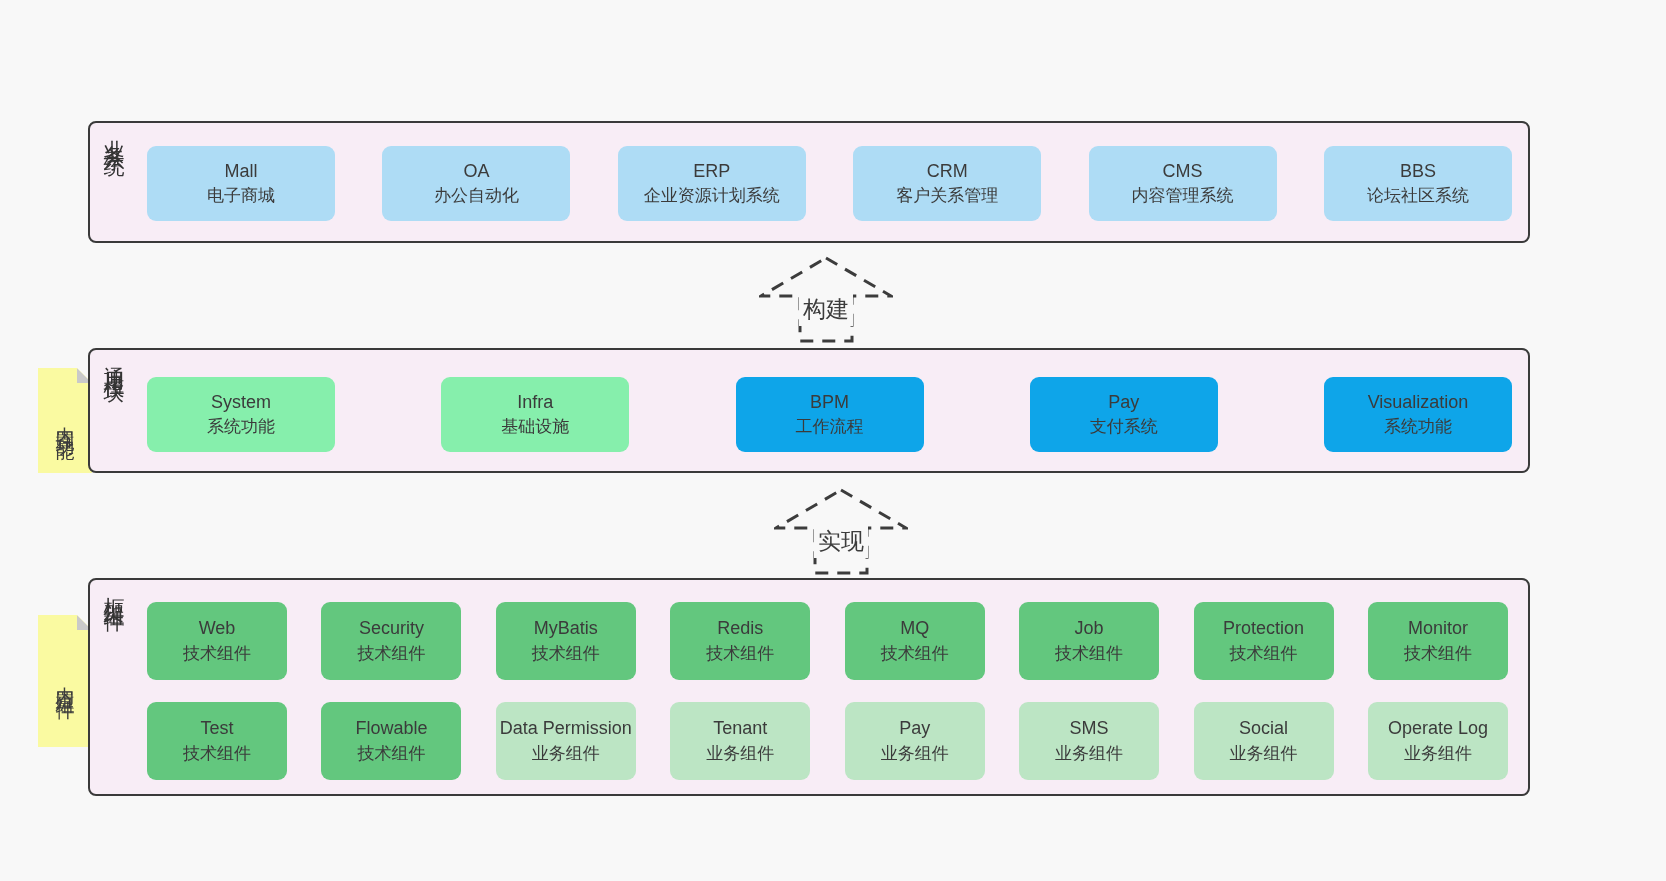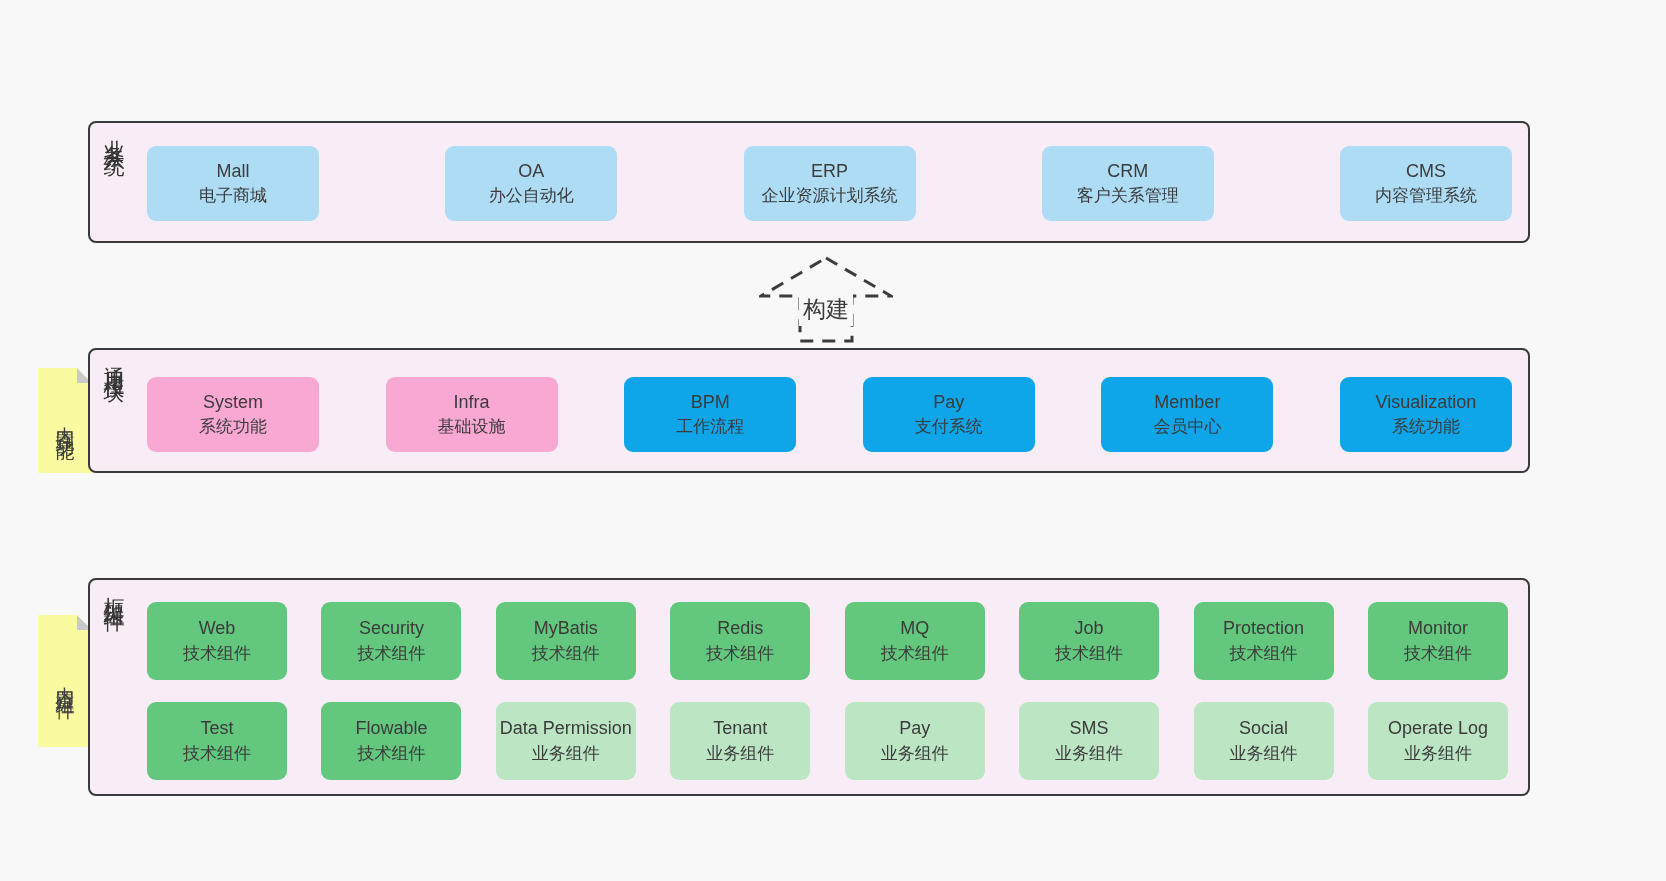--- a/index.html
+++ b/index.html
@@ -50,27 +50,27 @@
 
   .box {
     display: flex;
     flex-direction: column;
     align-items: center;
     justify-content: center;
     border-radius: 9px;
     text-align: center;
     line-height: 1.42;
   }
-  .box-lg { width: 172px; height: 75px; }
+  .box-lg { width: 188px; height: 75px; }
   .box-sm { width: 140px; height: 78px; }
   .box .t { font-size: 18px; }
   .box .s { font-size: 17px; }
 
   .blue  { background: #aedcf5; }
-  .red   { background: #f9a8d4; text-align: right; }
+  .red   { background: #86efac; text-align: right; }
   .pink  { background: #0ea5e9; text-align: right; }
   .green { background: #63c77e; }
   .lgreen{ background: #bce5c4; justify-content: center; }
 
   
   .arrow { position: absolute; width: 134px; height: 88px; }
   .arrow-build     { left: 759px; top: 256px; }
   .arrow-implement { left: 774px; top: 488px; }
   .arrow svg { position: absolute; left: 0; top: 0; }
   .arrow-label {
@@ -142,20 +142,24 @@
         <div class="s">企业资源计划系统</div>
       </div>
       <div class="box box-lg blue">
         <div class="t">CRM</div>
         <div class="s">客户关系管理</div>
       </div>
       <div class="box box-lg blue">
         <div class="t">CMS</div>
         <div class="s">内容管理系统</div>
       </div>
+      <div class="box box-lg blue">
+        <div class="t">BBS</div>
+        <div class="s">论坛社区系统</div>
+      </div>
     </div>
   </section>
 
   <div class="arrow arrow-build">
     <svg width="134" height="88" viewBox="0 0 134 88">
       <polygon points="67,2 132,40 93,40 93,85 41,85 41,40 2,40" fill="#f8f8f8" stroke="#3c3c3c" stroke-width="3" stroke-dasharray="13 9"></polygon>
     </svg>
     <span class="arrow-label">构建</span>
   </div>
 
@@ -172,30 +176,32 @@
       </div>
       <div class="box box-lg pink">
         <div class="t">BPM</div>
         <div class="s">工作流程</div>
       </div>
       <div class="box box-lg pink">
         <div class="t">Pay</div>
         <div class="s">支付系统</div>
       </div>
       <div class="box box-lg pink">
-        <div class="t">Member</div>
-        <div class="s">会员中心</div>
-      </div>
-      <div class="box box-lg pink">
         <div class="t">Visualization</div>
         <div class="s">系统功能</div>
       </div>
     </div>
   </section>
 
+  <div class="arrow arrow-implement">
+    <svg width="134" height="88" viewBox="0 0 134 88">
+      <polygon points="67,2 132,40 93,40 93,85 41,85 41,40 2,40" fill="#f8f8f8" stroke="#3c3c3c" stroke-width="3" stroke-dasharray="13 9"></polygon>
+    </svg>
+    <span class="arrow-label">实现</span>
+  </div>
 
   <section class="panel panel-components">
     <div class="panel-label">框架组件</div>
 
     <div class="box-row row-1">
       <div class="box box-sm green">
         <div class="t">Web</div>
         <div class="s">技术组件</div>
       </div>
       <div class="box box-sm green">

